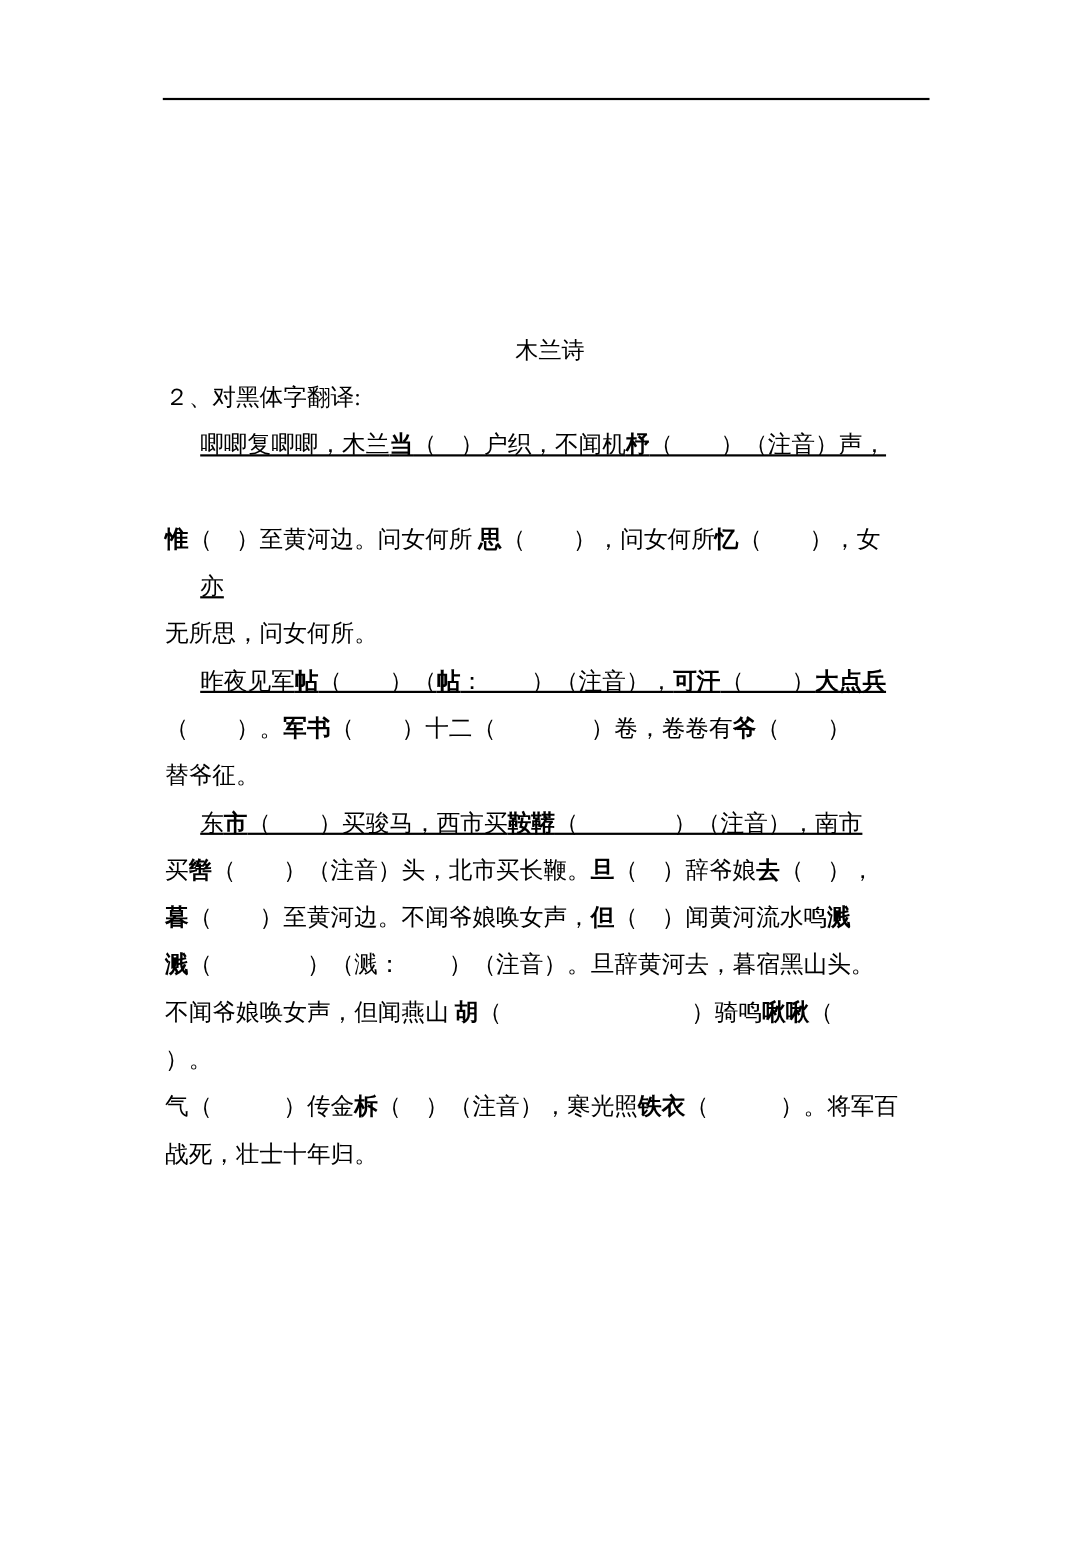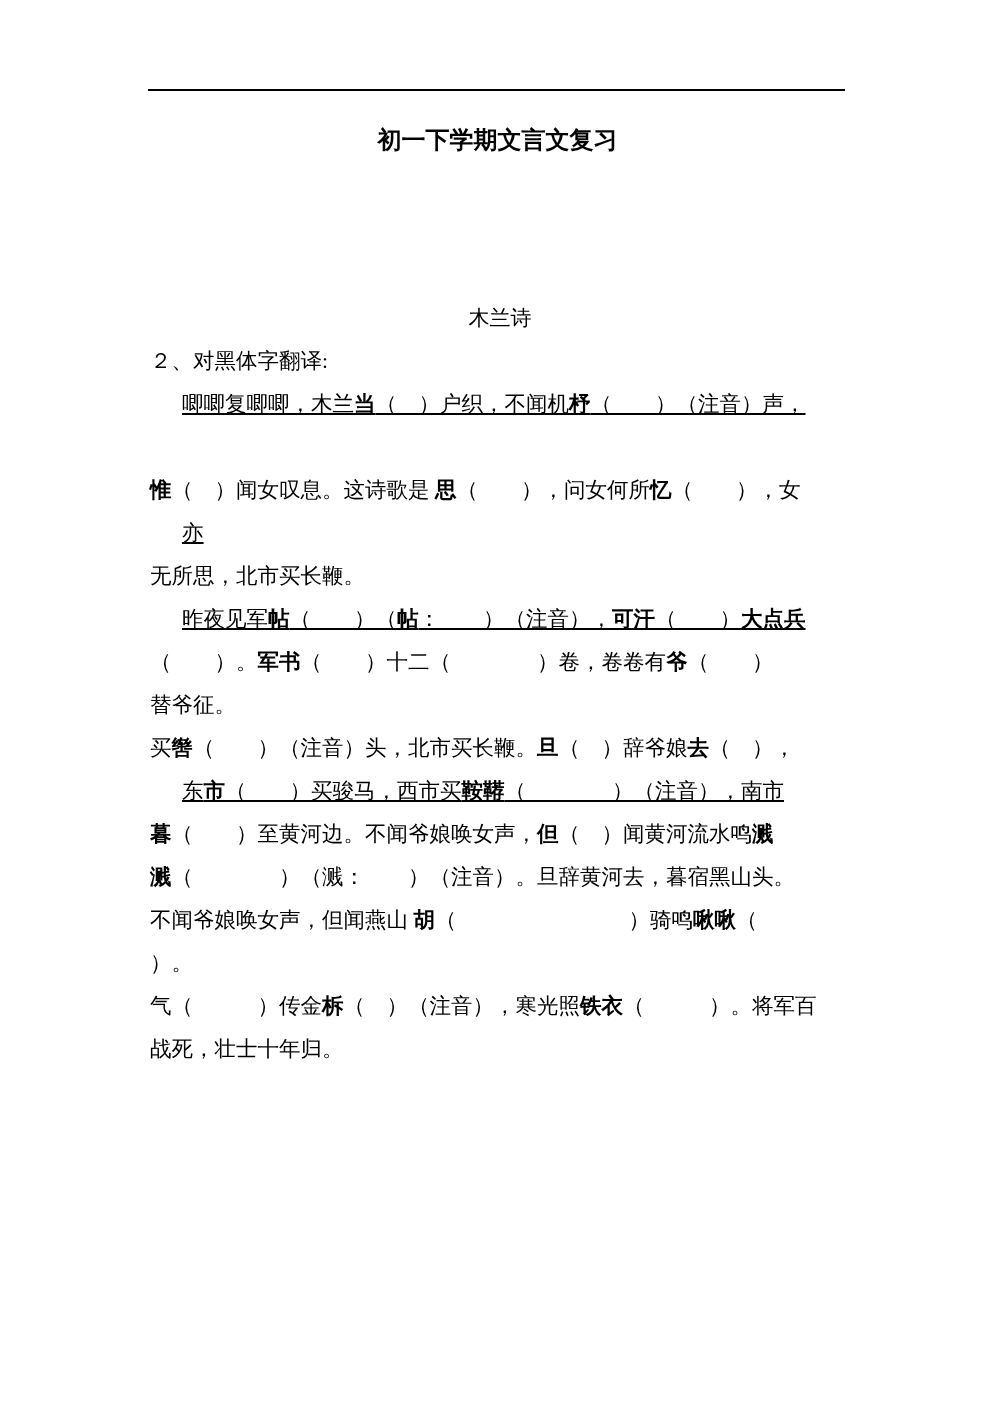--- a/index.html
+++ b/index.html
@@ -58,35 +58,34 @@
     text-decoration: underline;
   }
   .run { font-weight: normal; }
   .run.bold { font-weight: bold; }
 </style>
 </head>
 <body>
 
 <div class="page">
   <div class="header-rule"></div>
-  <div class="doc-title">初一下学期文言文复习</div>
   <div class="doc-body">
     <div class="section-title">木兰诗</div>
     <div>
         <div class="line"><span class="run">２、对黑体字翻译:</span></div>
         <div class="line indent"><span class="run">唧唧复唧唧，木兰</span><span class="run bold">当</span><span class="run">（　）户织，不闻机</span><span class="run bold">杼</span><span class="run">（　　）（注音）声，</span></div>
         <div class="line"></div>
-        <div class="line"><span class="run bold">惟</span><span class="run">（　）闻女叹息。这诗歌是 </span><span class="run bold">思</span><span class="run">（　　），问女何所</span><span class="run bold">忆</span><span class="run">（　　），女</span></div>
+        <div class="line"><span class="run bold">惟</span><span class="run">（　）至黄河边。问女何所 </span><span class="run bold">思</span><span class="run">（　　），问女何所</span><span class="run bold">忆</span><span class="run">（　　），女</span></div>
         <div class="line indent"><span class="run">亦</span></div>
-        <div class="line"><span class="run">无所思，北市买长鞭。</span></div>
+        <div class="line"><span class="run">无所思，问女何所。</span></div>
         <div class="line indent"><span class="run">昨夜见军</span><span class="run bold">帖</span><span class="run">（　　）（</span><span class="run bold">帖</span><span class="run">：　　）（注音），</span><span class="run bold">可汗</span><span class="run">（　　）</span><span class="run bold">大点兵</span></div>
         <div class="line"><span class="run">（　　）。</span><span class="run bold">军书</span><span class="run">（　　）十二（　　　　）卷，卷卷有</span><span class="run bold">爷</span><span class="run">（　　）</span></div>
         <div class="line"><span class="run">替爷征。</span></div>
+        <div class="line indent"><span class="run">东</span><span class="run bold">市</span><span class="run">（　　）买骏马，西市买</span><span class="run bold">鞍鞯</span><span class="run">（　　　　）（注音），南市</span></div>
         <div class="line"><span class="run">买</span><span class="run bold">辔</span><span class="run">（　　）（注音）头，北市买长鞭。</span><span class="run bold">旦</span><span class="run">（　）辞爷娘</span><span class="run bold">去</span><span class="run">（　），</span></div>
-        <div class="line indent"><span class="run">东</span><span class="run bold">市</span><span class="run">（　　）买骏马，西市买</span><span class="run bold">鞍鞯</span><span class="run">（　　　　）（注音），南市</span></div>
         <div class="line"><span class="run bold">暮</span><span class="run">（　　）至黄河边。不闻爷娘唤女声，</span><span class="run bold">但</span><span class="run">（　）闻黄河流水鸣</span><span class="run bold">溅</span></div>
         <div class="line"><span class="run bold">溅</span><span class="run">（　　　　）（溅：　　）（注音）。旦辞黄河去，暮宿黑山头。</span></div>
         <div class="line"><span class="run">不闻爷娘唤女声，但闻燕山 </span><span class="run bold">胡</span><span class="run">（　　　　　　　　）骑鸣</span><span class="run bold">啾啾</span><span class="run">（</span></div>
         <div class="line"><span class="run">）。</span></div>
         <div class="line"><span class="run">气（　　　）传金</span><span class="run bold">柝</span><span class="run">（　）（注音），寒光照</span><span class="run bold">铁衣</span><span class="run">（　　　）。将军百</span></div>
         <div class="line"><span class="run">战死，壮士十年归。</span></div>
       </div>
   </div>
 </div>
 

